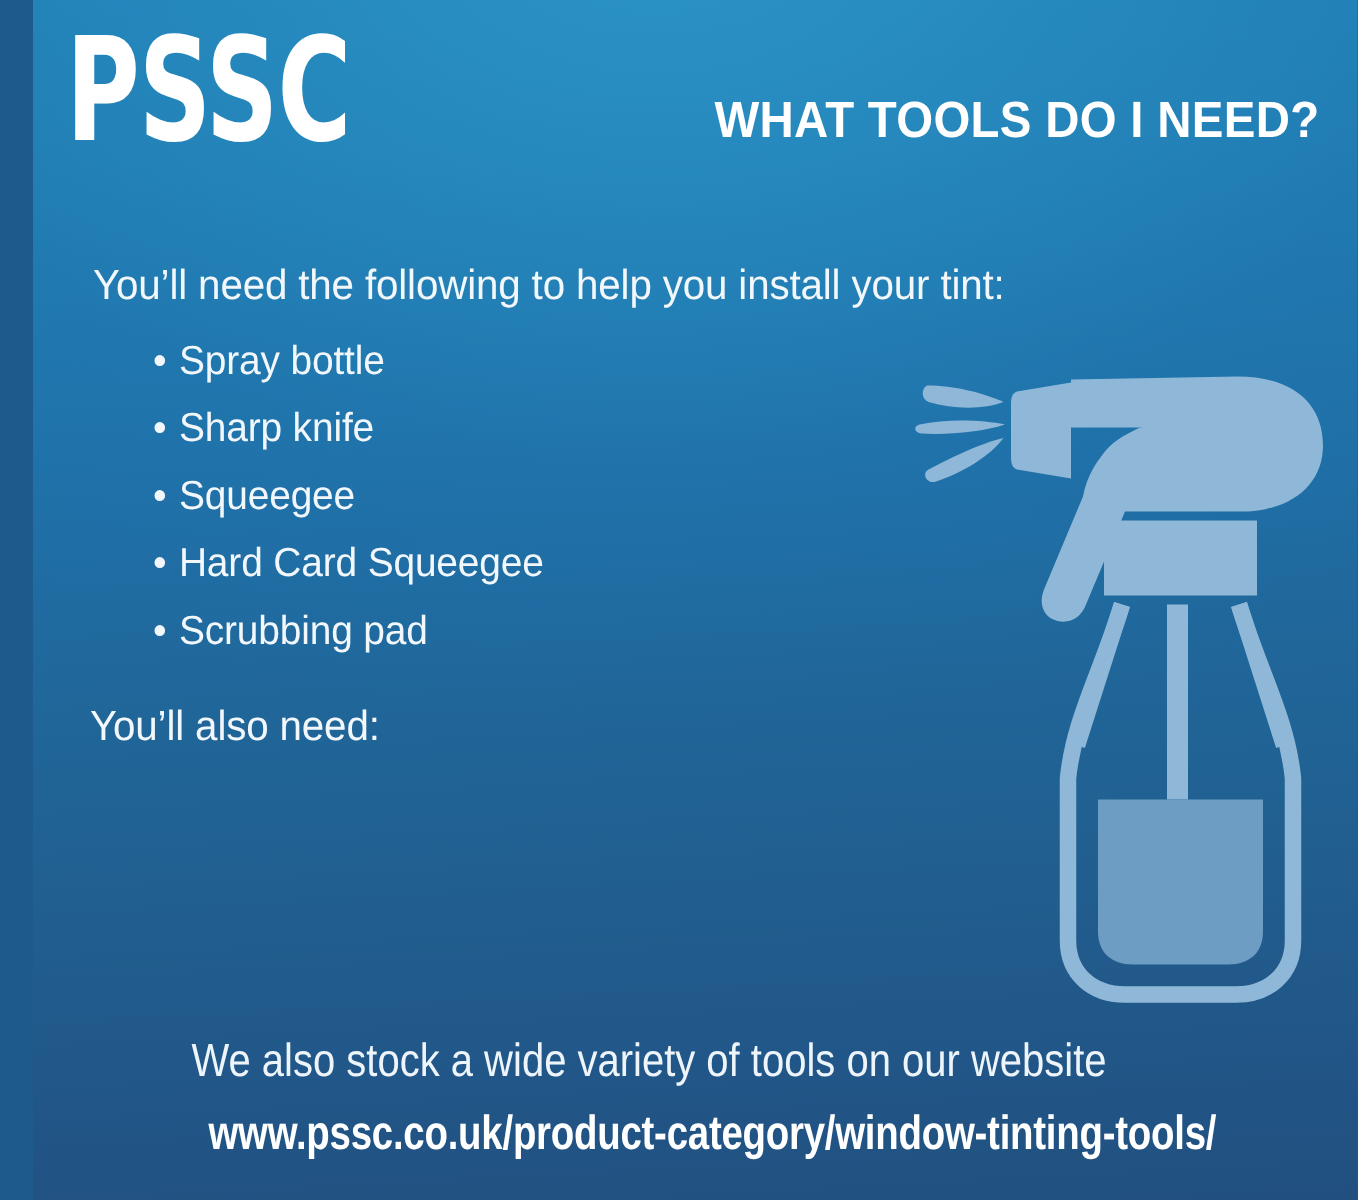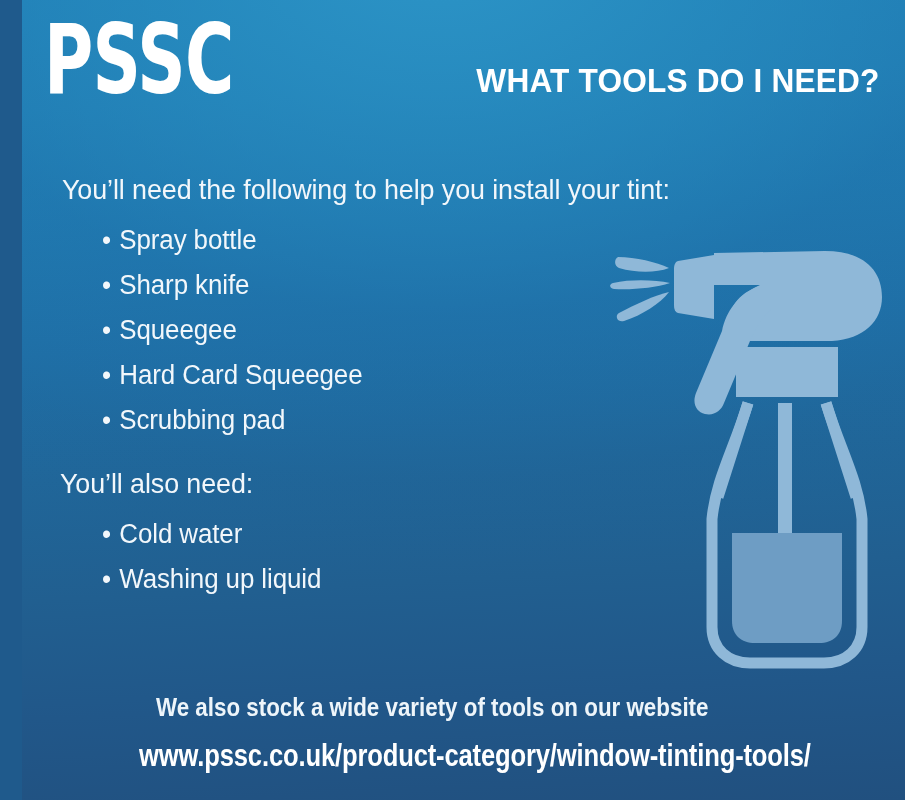--- a/index.html
+++ b/index.html
@@ -117,23 +117,23 @@
   }
 
   
   #footer-note {
     position: absolute;
     left: 0;
     top: 690px;
     width: 821px;
     text-align: center;
     color: #eef5fa;
-    font-size: 26px;
+    font-size: 31px;
     line-height: 34px;
-    font-weight: 700;
+    font-weight: 400;
     white-space: nowrap;
   }
   #footer-note span {
     display: inline-block;
     transform: scaleX(0.86);
   }
   #footer-url {
     position: absolute;
     left: 0;
     top: 736px;
@@ -175,28 +175,20 @@
     <li class="bullet-item">
       <span class="bullet-dot">•</span><span>Hard Card Squeegee</span>
     </li>
     <li class="bullet-item">
       <span class="bullet-dot">•</span><span>Scrubbing pad</span>
     </li>
   </ul>
 
   <div class="intro" id="intro-2">You’ll also need:</div>
 
-  <ul class="bullet-list" id="list-extras">
-    <li class="bullet-item">
-      <span class="bullet-dot">•</span><span>Cold water</span>
-    </li>
-    <li class="bullet-item">
-      <span class="bullet-dot">•</span><span>Washing up liquid</span>
-    </li>
-  </ul>
 
   <div id="bottle-art">
     <svg width="300" height="440" viewBox="0 0 300 440" xmlns="http://www.w3.org/2000/svg">
 
       <g fill="#8fb8d8">
         <path d="M8 22 C 26 22, 46 27, 59 33 C 46 38, 26 38, 9 33 C 4 31, 4 24, 8 22 Z"></path>
         <path d="M3 48 C 22 44, 45 45, 60 48 C 45 53, 22 55, 4 54 C -1 53, -1 49, 3 48 Z"></path>
         <path d="M9 78 C 24 70, 45 60, 59 57 C 50 69, 32 80, 14 86 C 8 88, 4 81, 9 78 Z"></path>
       </g>
 

